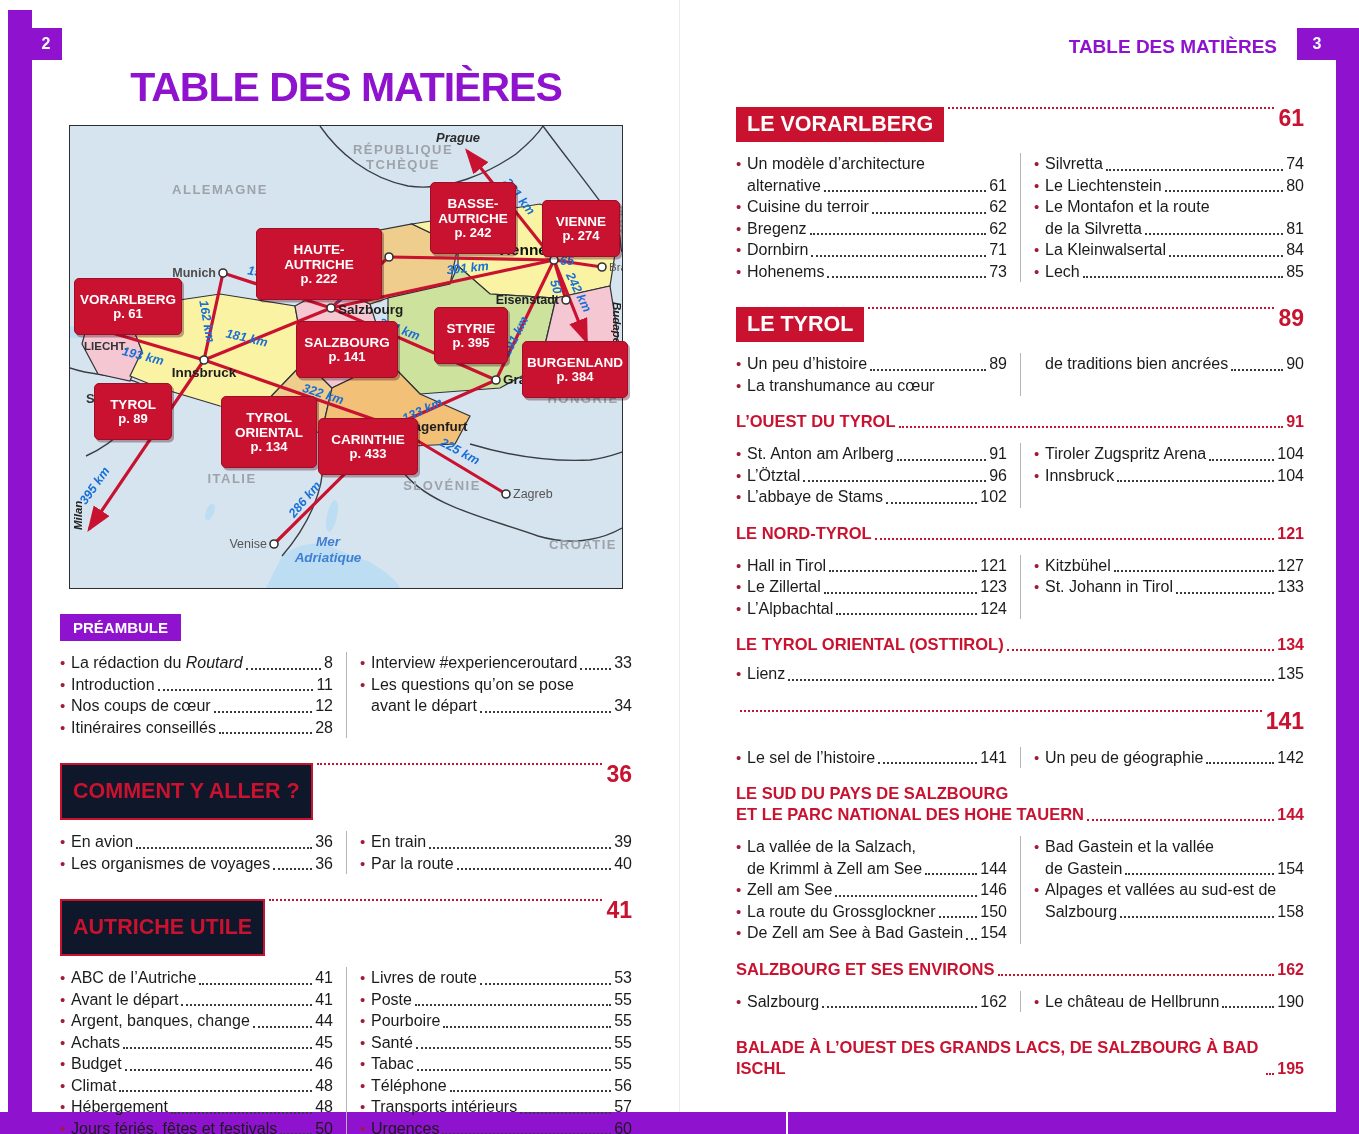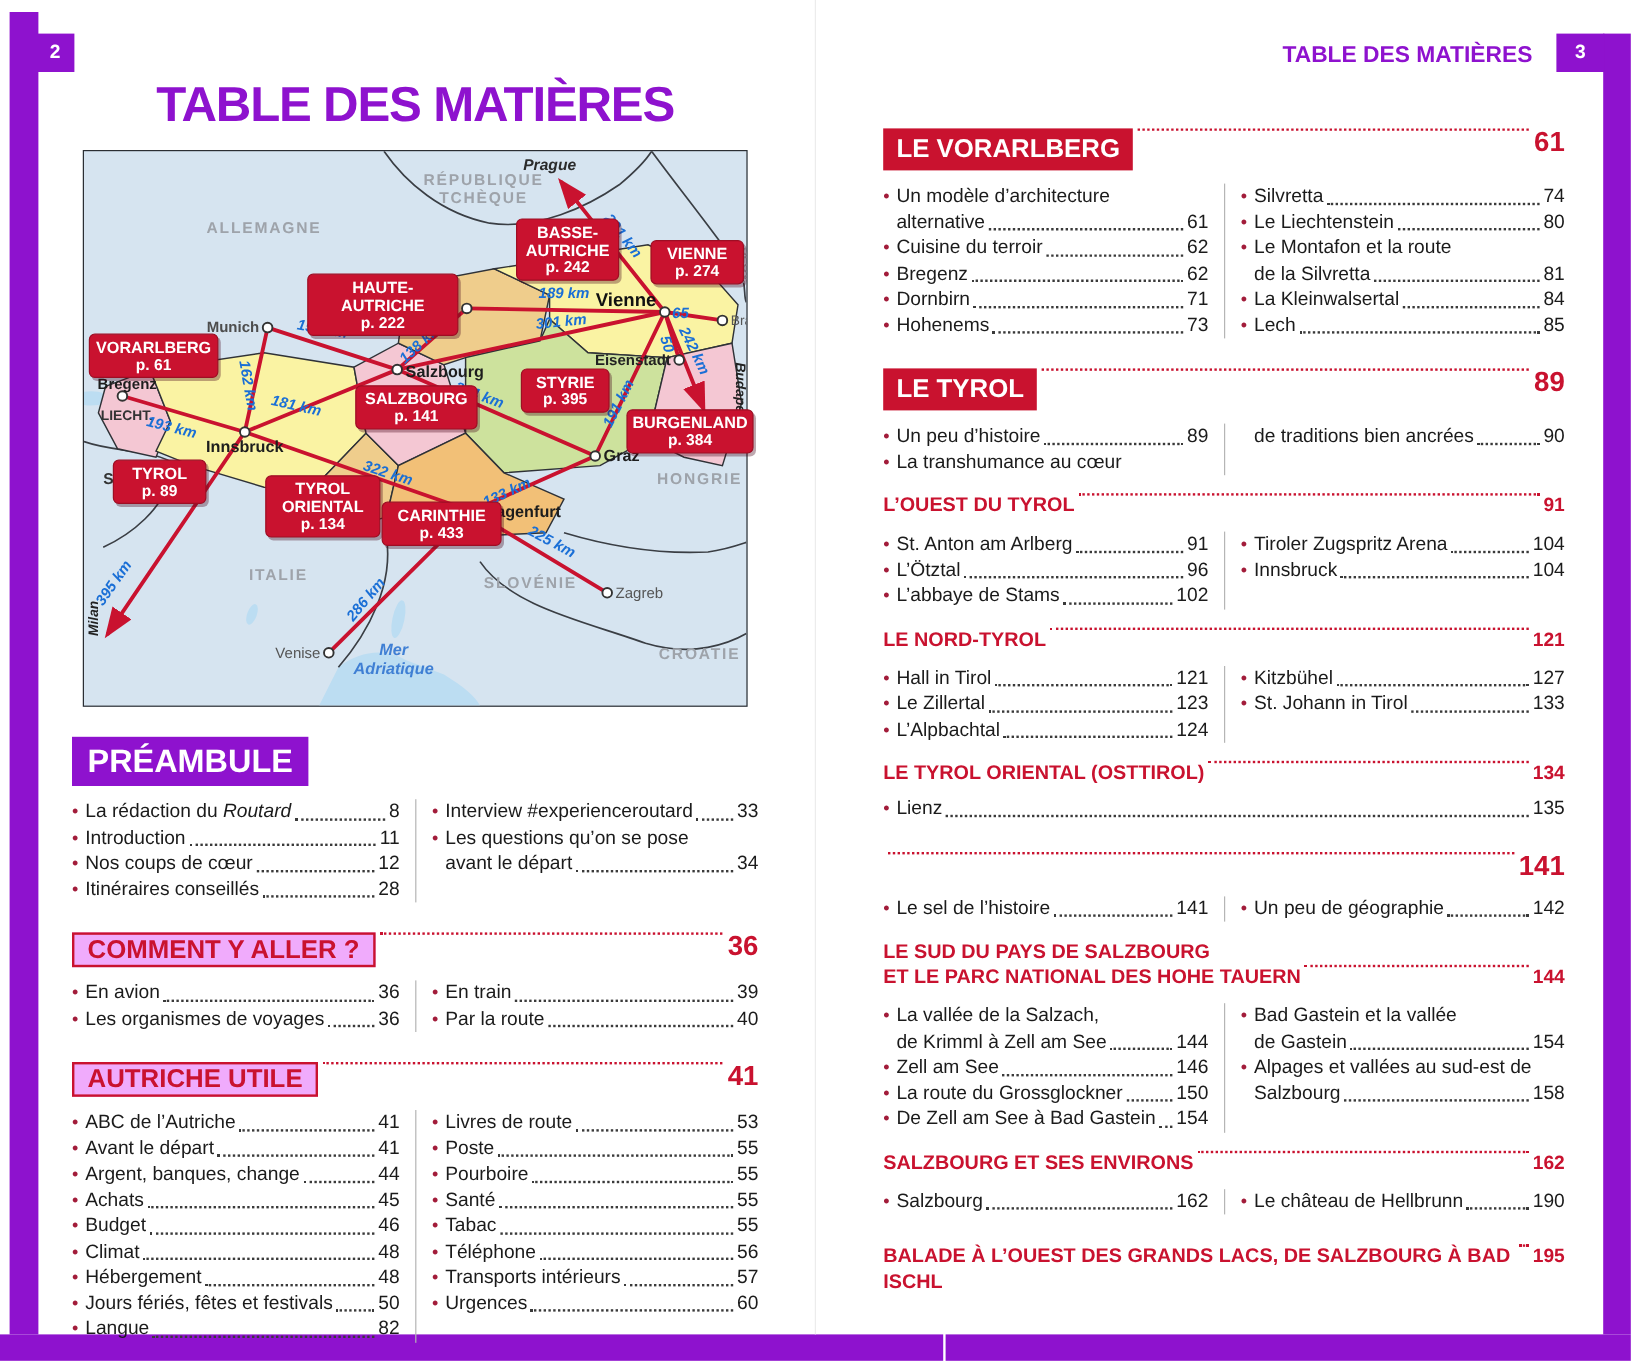--- a/index.html
+++ b/index.html
@@ -22,46 +22,46 @@
   
   .content-left{position:absolute;left:60px;top:66px;width:572px;}
   .content-right{position:absolute;left:736px;top:82px;width:568px;}
   .main-title{color:var(--purple);font-weight:bold;font-size:41px;text-align:center;
               letter-spacing:-1px;margin:0 0 16px 0;line-height:1.05;}
   
   .map-wrap{position:relative;width:552px;height:462px;margin:0 auto;border:1.5px solid #2b2e33;background:#D6E4F0;}
   .map-wrap svg{position:absolute;left:0;top:0;}
   .rbox{position:absolute;background:var(--red);border:1px solid #9E0E24;color:#fff;font-weight:bold;
         text-align:center;border-radius:5px;box-shadow:2px 2.5px 0 rgba(70,5,25,.35);
-        font-size:13.5px;line-height:15px;padding:3px 2px;z-index:3;}
+        font-size:13.5px;line-height:15px;padding:13px 2px;z-index:3;}
   .rbox .rp{display:block;font-size:13px;line-height:14px;}
   
   .section{margin-top:25px;}
   .sec-hdr{display:flex;align-items:flex-start;}
-  .hdr-purple{background:var(--purple);color:#fff;font-weight:bold;font-size:27px;padding:5px 13px;display:inline-block;}
-  .hdr-outline{border:2px solid var(--red);color:var(--red);font-weight:bold;font-size:21.5px;padding:0 11px;background:#f0abfc;}
+  .hdr-purple{background:var(--purple);color:#fff;font-weight:bold;font-size:15px;padding:5px 13px;display:inline-block;}
+  .hdr-outline{border:2px solid var(--red);color:var(--red);font-weight:bold;font-size:21.5px;padding:14px 11px;background:#0f172a;}
   .hdr-redbox{background:var(--red);color:#fff;font-weight:bold;font-size:21.5px;padding:5px 11px;}
   .hdr-dots{flex:1;border-bottom:2.5px dotted var(--red);margin:0 4px 9px 4px;min-width:12px;}
   .hdr-num{color:var(--red);font-weight:bold;font-size:23px;line-height:1;padding-bottom:3px;}
   .block-cols{display:flex;margin-top:11px;}
   .col{width:50%;box-sizing:border-box;}
   .col.c0{padding-right:13px;}
   .col.c1{border-left:1px solid #b5b5b5;padding-left:13px;}
   .block-full{margin-top:8px;}
   .item{display:flex;font-size:16px;line-height:21.5px;color:#1b1b1b;}
   .blt{width:11px;flex:none;color:#A21C3A;font-size:15px;}
   .ib{flex:1;min-width:0;}
   .ib .row{display:flex;align-items:flex-end;}
   .lbl{white-space:nowrap;}
   .lbl em{font-style:italic;}
   .pre{white-space:nowrap;}
   .dots{flex:1;border-bottom:2px dotted #3a3a3a;margin:0 3px 4px 3px;min-width:8px;}
   .pg{white-space:nowrap;}
   .subhead{margin-top:15px;margin-bottom:3px;color:var(--red);font-weight:bold;font-size:16.5px;line-height:21px;}
-  .sub-row{display:flex;align-items:flex-start;}
+  .sub-row{display:flex;align-items:flex-end;}
   .sub-dots{flex:1;border-bottom:2px dotted var(--red);margin:0 3px 4px 3px;min-width:8px;}
   .sub-num{font-size:16px;}
 </style>
 </head>
 <body>
 
 <div class="spine-left"></div>
 <div class="badge badge-left">2</div>
 <div class="spine-right"></div>
 <div class="badge badge-right">3</div>

